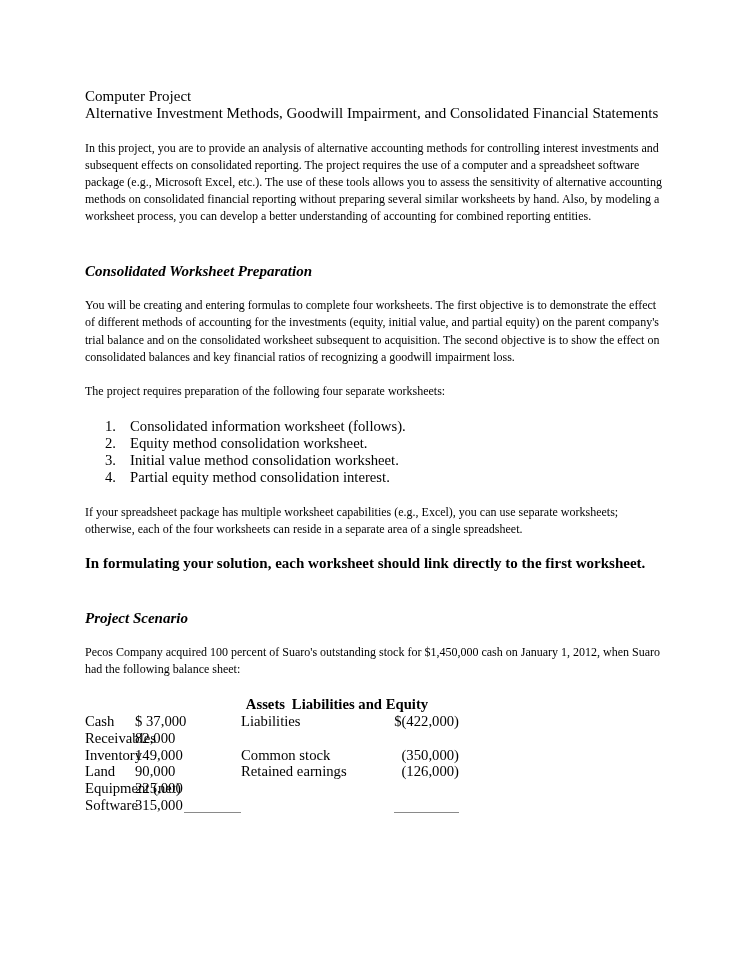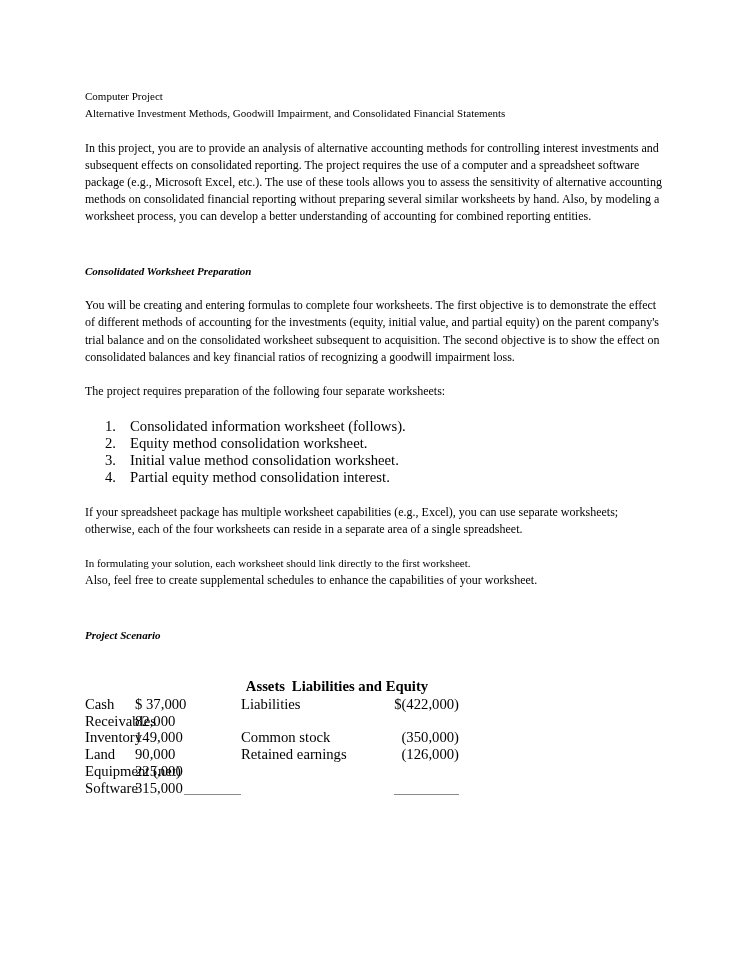--- a/index.html
+++ b/index.html
@@ -15,40 +15,40 @@
     color: #000000;
     -webkit-font-smoothing: antialiased;
   }
   .page {
     position: absolute;
     left: 85px;
     top: 88px;
     width: 582px;
   }
   .line {
-    font-size: 11px;
+    font-size: 15px;
     line-height: 17.2px;
     white-space: pre-wrap;
   }
   .para {
     font-size: 12px;
     line-height: 17.2px;
     margin: 0;
     text-align: left;
   }
   .gap {
     height: 17.2px;
   }
   .bolditalic {
     font-weight: bold;
     font-style: italic;
     margin-top: 20px;
   }
   .bold {
-    font-weight: normal;
+    font-weight: bold;
   }
   
   .numlist {
     margin: 0;
     padding: 0;
     list-style: none;
   }
   .numlist li {
     font-size: 14.7px;
     line-height: 17.2px;
@@ -176,28 +176,28 @@
     </li>
   </ul>
 
   <div class="gap"></div>
 
   <p class="para">If your spreadsheet package has multiple worksheet capabilities (e.g., Excel), you can use separate worksheets; otherwise, each of the four worksheets can reside in a separate area of a single spreadsheet.</p>
 
   <div class="gap"></div>
 
   <div class="line bold">In formulating your solution, each worksheet should link directly to the first worksheet.</div>
-  <p class="para">Also, feel free to create supplemental schedules to enhance the capabilities of your worksheet.</p>
 
   <div class="gap"></div>
 
   <div class="line bolditalic">Project Scenario</div>
 
   <div class="gap"></div>
 
+  <p class="para">Pecos Company acquired 100 percent of Suaro's outstanding stock for $1,450,000 cash on January 1, 2012, when Suaro had the following balance sheet:</p>
 
   <div class="gap"></div>
 
   <div class="bs">
 
     <div class="bs-hdr">
       <span class="c-assets-hdr">Assets</span>
       <span class="c-le-hdr">Liabilities and Equity</span>
     </div>
 

